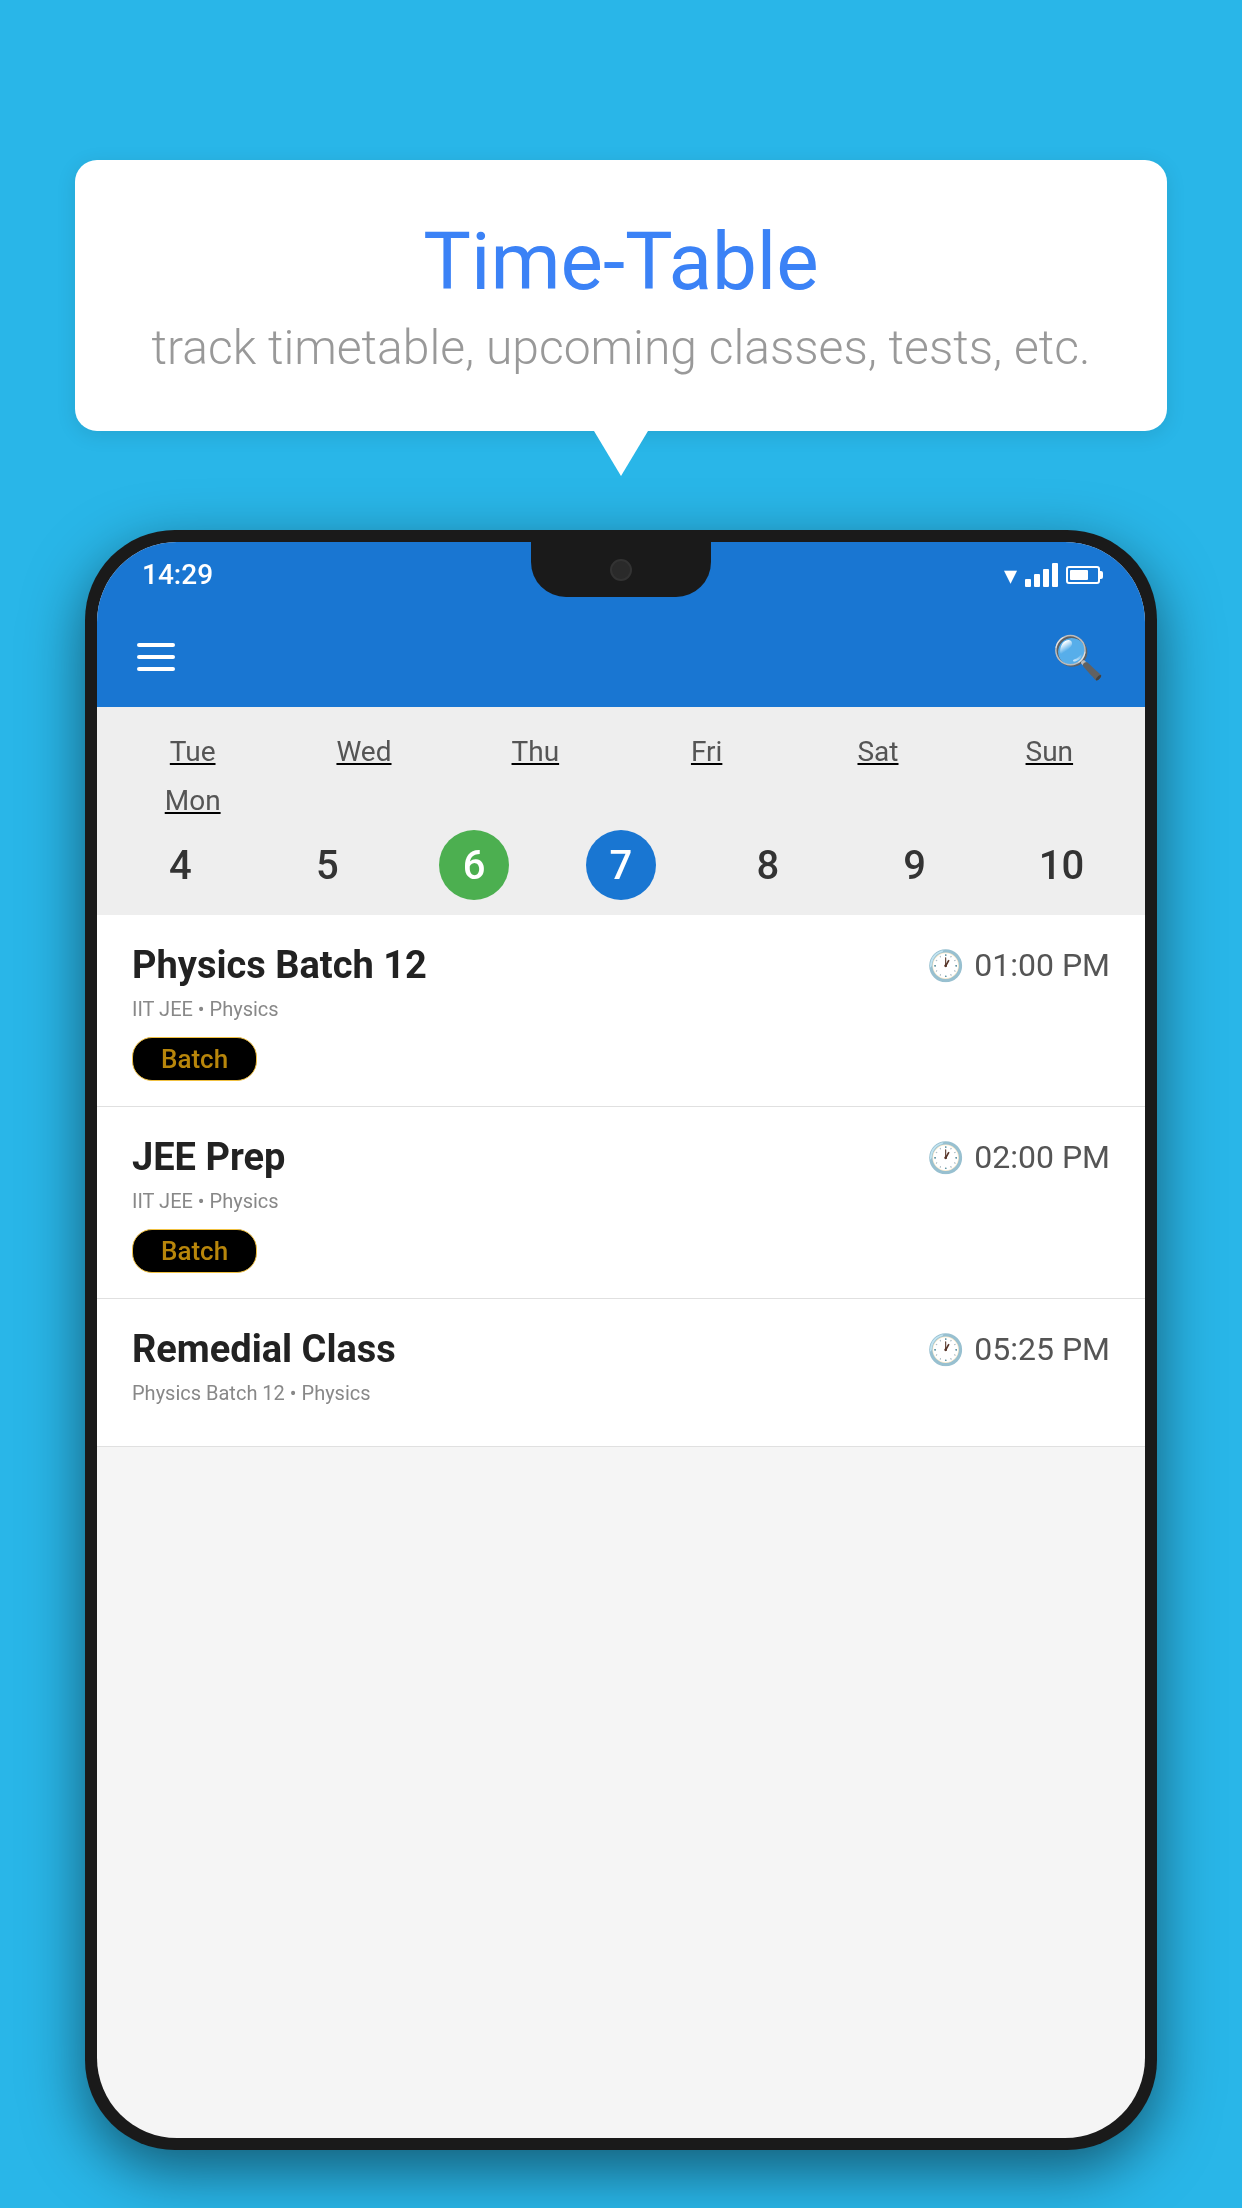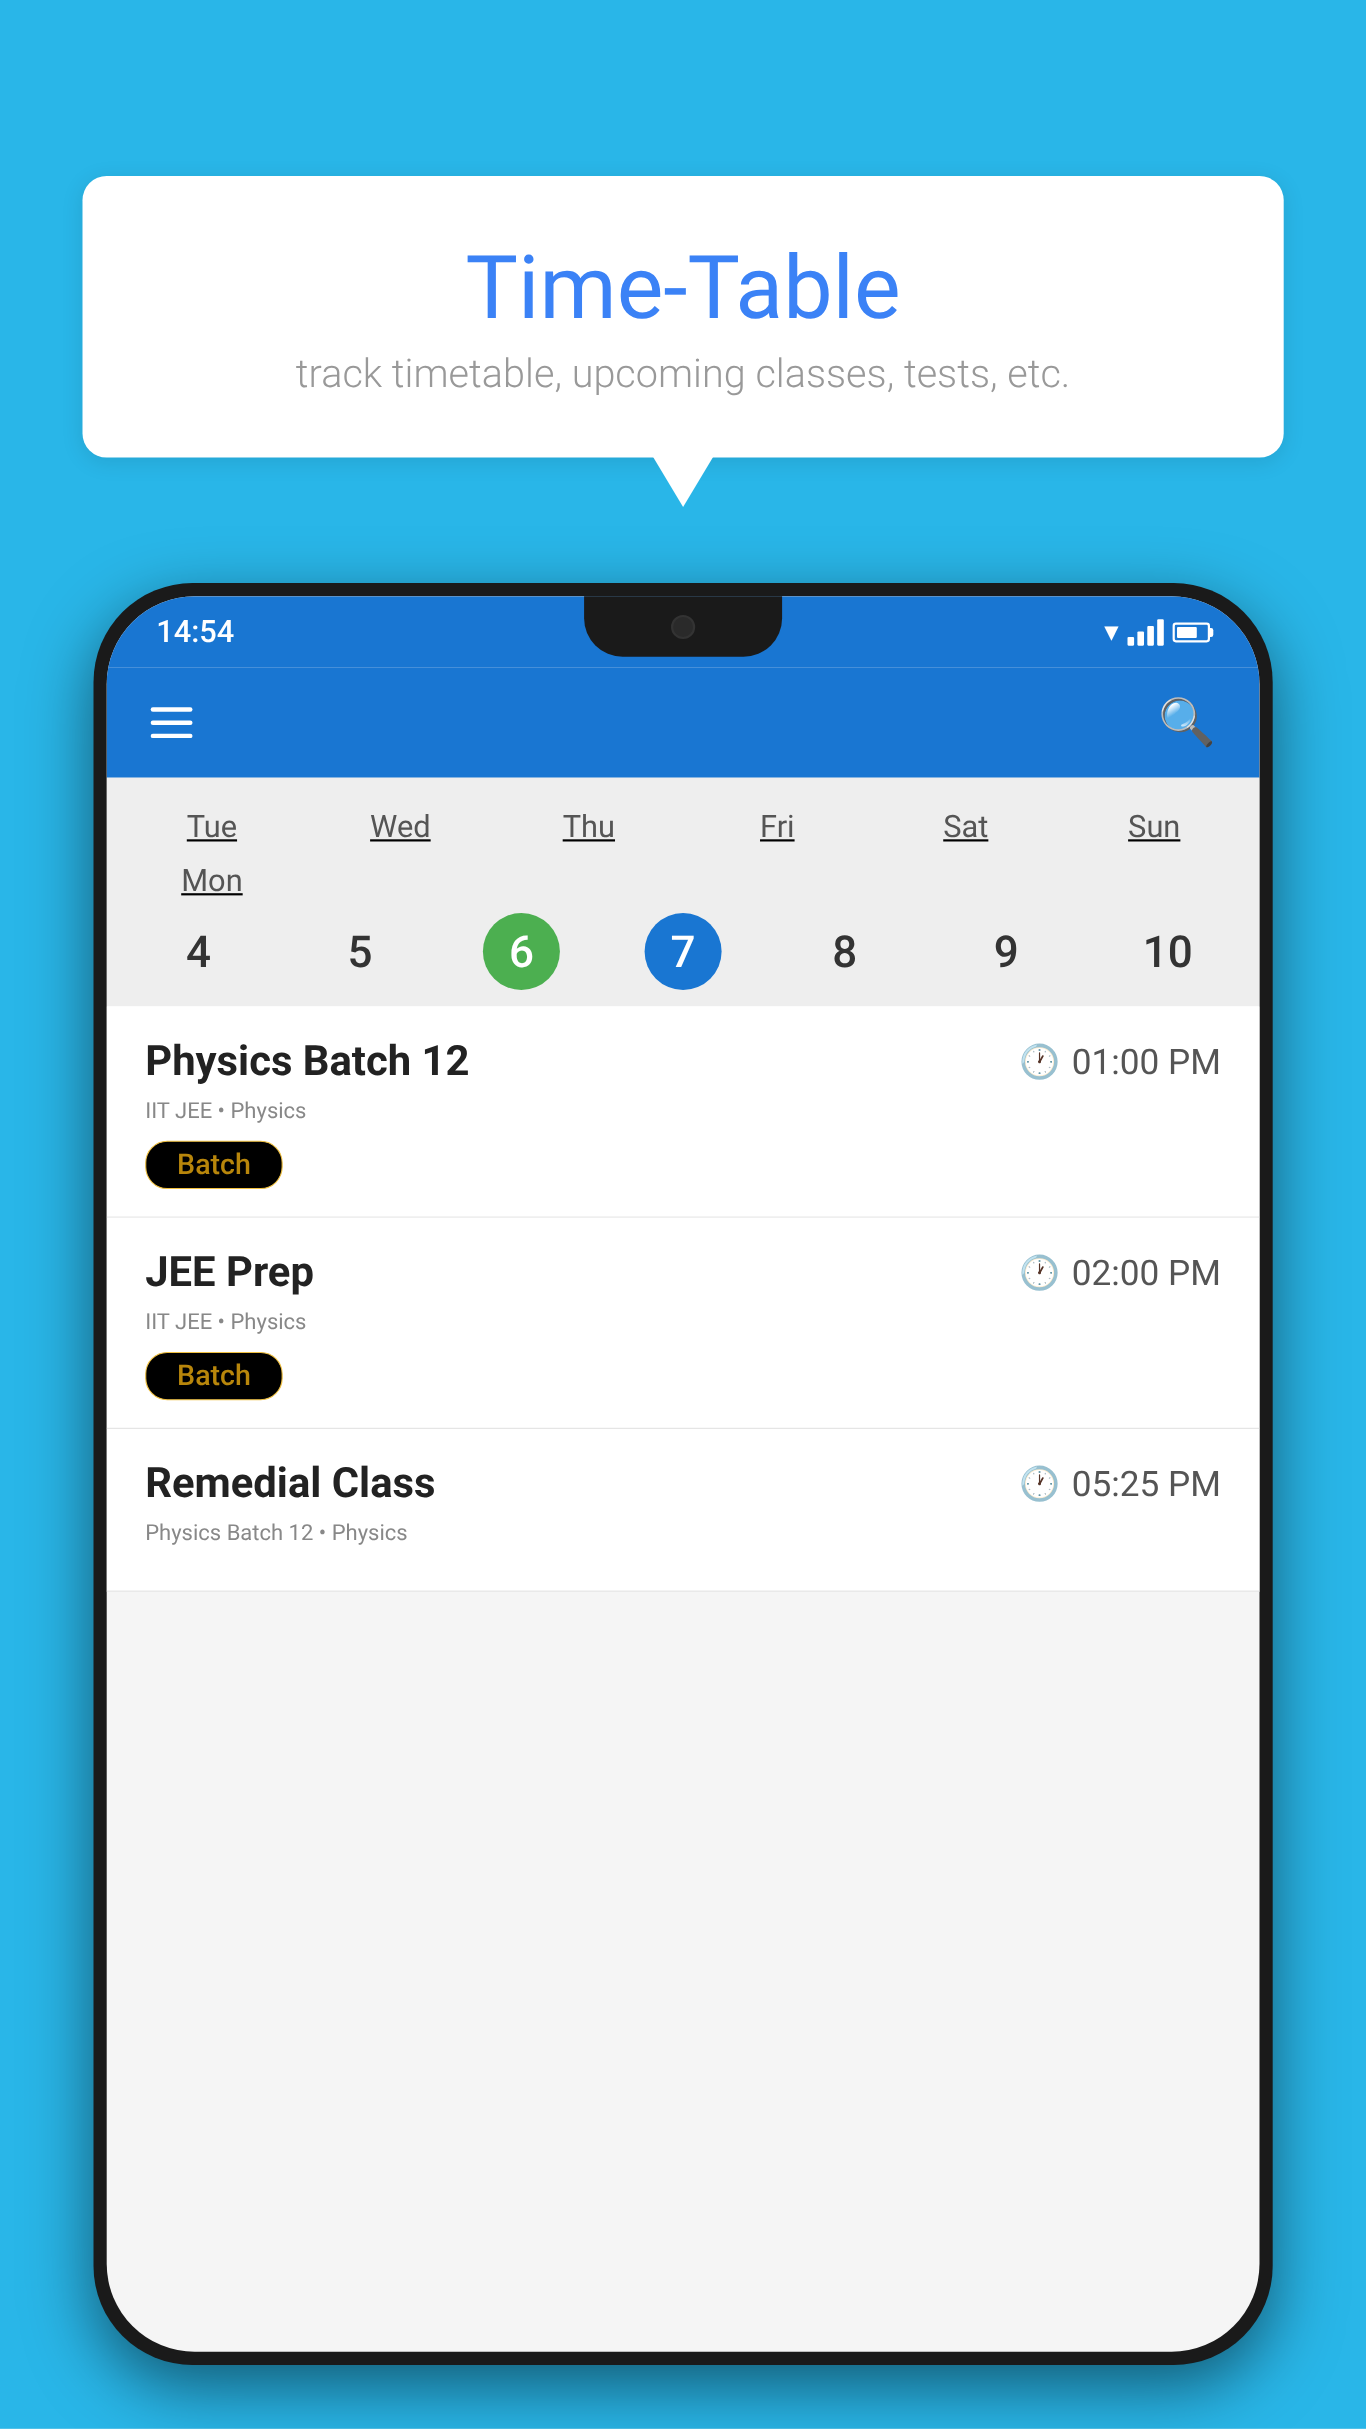--- a/index.html
+++ b/index.html
@@ -41,21 +41,21 @@
     }
 
     .bubble-title {
       font-size: 80px;
       color: #3b82f6;
       font-weight: 400;
       margin-bottom: 10px;
     }
 
     .bubble-subtitle {
-      font-size: 36px;
+      font-size: 48px;
       color: #999;
       font-weight: 300;
     }
 
     
     .phone-wrapper {
       position: absolute;
       top: 530px;
       left: 85px;
       right: 85px;
@@ -330,21 +330,21 @@
 </div>
 
 <div class="phone-wrapper">
   <div class="phone-frame">
     <div class="phone-notch">
       <div class="camera-dot"></div>
     </div>
     <div class="phone-screen">
 
       <div class="status-bar">
-        <span class="status-time">14:54</span>
+        <span class="status-time">14:29</span>
         <div class="status-icons">
 
           <span style="color:white;font-size:26px;">▾</span>
 
           <div class="signal-bars">
             <div class="signal-bar" style="height:8px;"></div>
             <div class="signal-bar" style="height:13px;"></div>
             <div class="signal-bar" style="height:18px;"></div>
             <div class="signal-bar" style="height:24px;"></div>
           </div>

